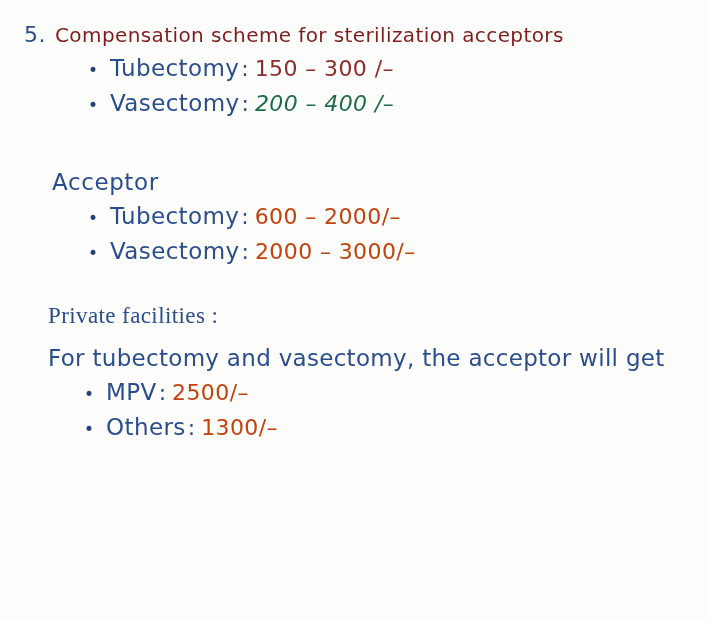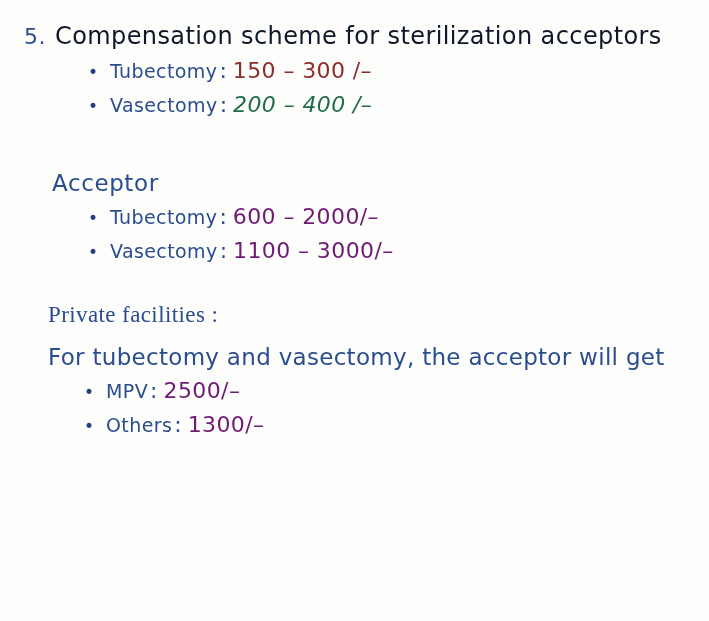--- a/index.html
+++ b/index.html
@@ -26,23 +26,23 @@
     align-items: baseline;
     white-space: pre;
   }
   .q-num {
     font-size: 22px;
     letter-spacing: 0.5px;
     color: #2a4d8f;
     margin-right: 9px;
   }
   .q-title {
-    font-size: 24px;
+    font-size: 20px;
     letter-spacing: 0.4px;
-    color: #0f172a;
+    color: #7f1d1d;
   }
   .section-head {
     font-size: 23px;
     letter-spacing: 0.6px;
     color: #2a4d8f;
     margin: 14px 0 0 28px;
   }
   .bullets {
     margin: 8px 0 0 64px;
   }
@@ -53,34 +53,34 @@
     white-space: pre;
   }
   .dot {
     font-size: 17px;
     line-height: 1;
     color: #24407c;
     width: 22px;
     display: inline-block;
   }
   .b-label {
-    font-size: 19px;
+    font-size: 23px;
     letter-spacing: 0.4px;
     color: #2a4d8f;
   }
   .b-sep {
     font-size: 22px;
     color: #2a4d8f;
     padding: 0 6px 0 2px;
   }
   .b-value {
     font-size: 22px;
     letter-spacing: 0.4px;
   }
-  .val-blue { color: #701a75; }
+  .val-blue { color: #c2410c; }
   .val-green { color: #1d6b48; font-style: italic; }
   .val-red  { color: #8e2b2b; }
   .gap-lg { height: 30px; }
   .para {
     font-size: 23px;
     letter-spacing: 0.3px;
     color: #2a4d8f;
     margin: 6px 0 4px 24px;
   }
   .sub-head {
@@ -128,21 +128,21 @@
     <div class="bullet-row">
       <span class="dot">•</span>
       <span class="b-label">Tubectomy</span>
       <span class="b-sep">:</span>
       <span class="b-value val-blue">600 – 2000/–</span>
     </div>
     <div class="bullet-row">
       <span class="dot">•</span>
       <span class="b-label">Vasectomy</span>
       <span class="b-sep">:</span>
-      <span class="b-value val-blue">1100 – 3000/–</span>
+      <span class="b-value val-blue">2000 – 3000/–</span>
     </div>
   </div>
 
   <div class="gap-lg"></div>
 
   <div class="sub-head">Private facilities :</div>
   <div class="para">For tubectomy and vasectomy, the acceptor will get</div>
 
   <div class="bullets-lower">
     <div class="bullet-row">

